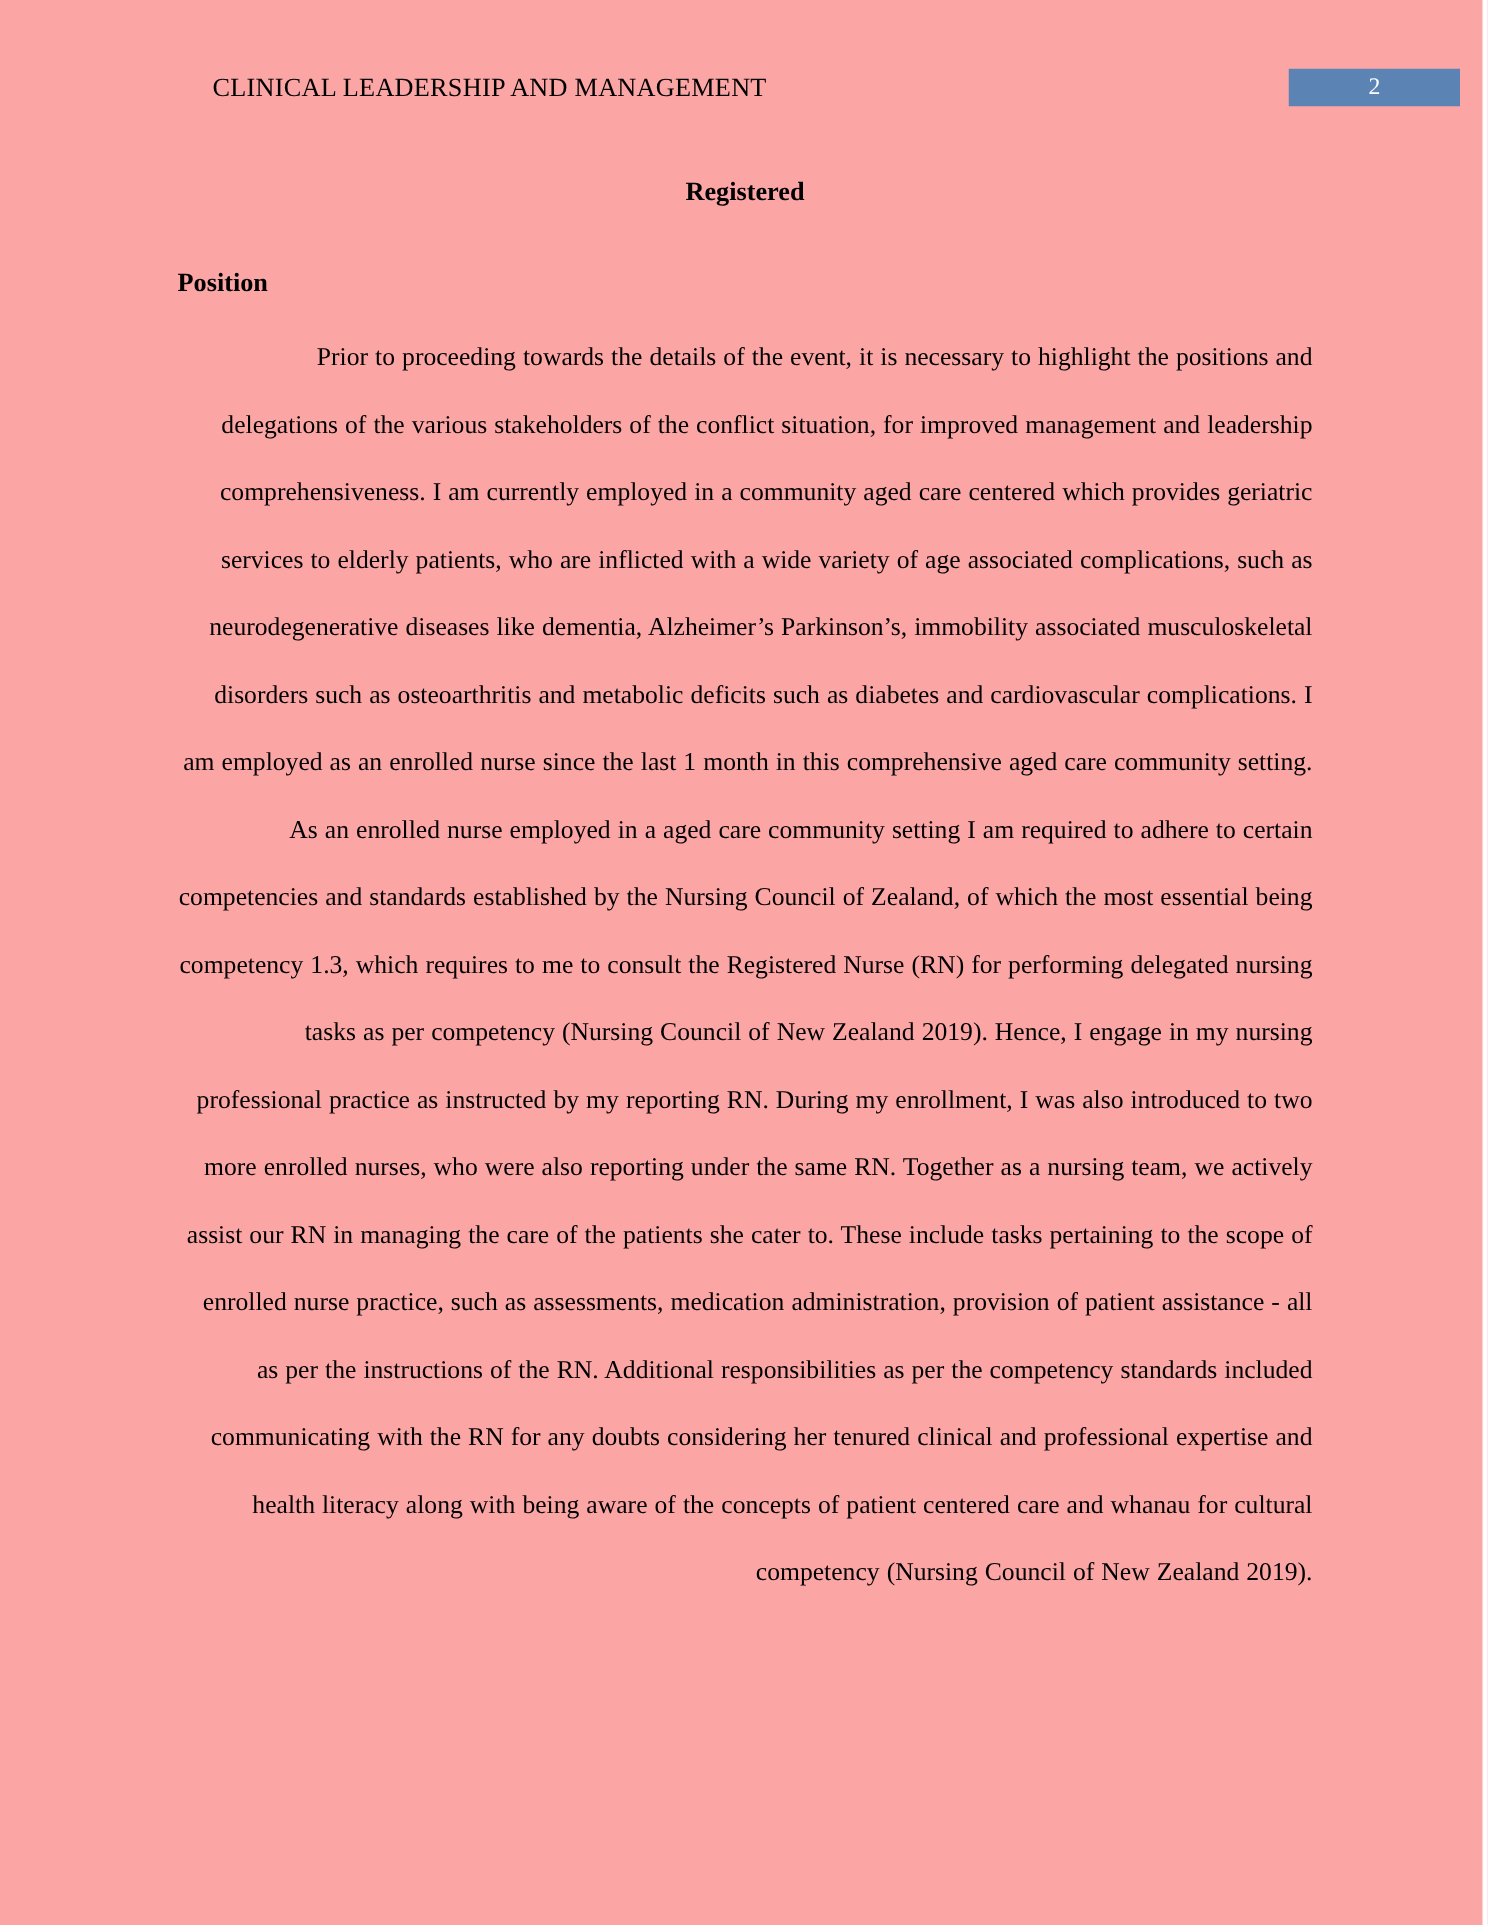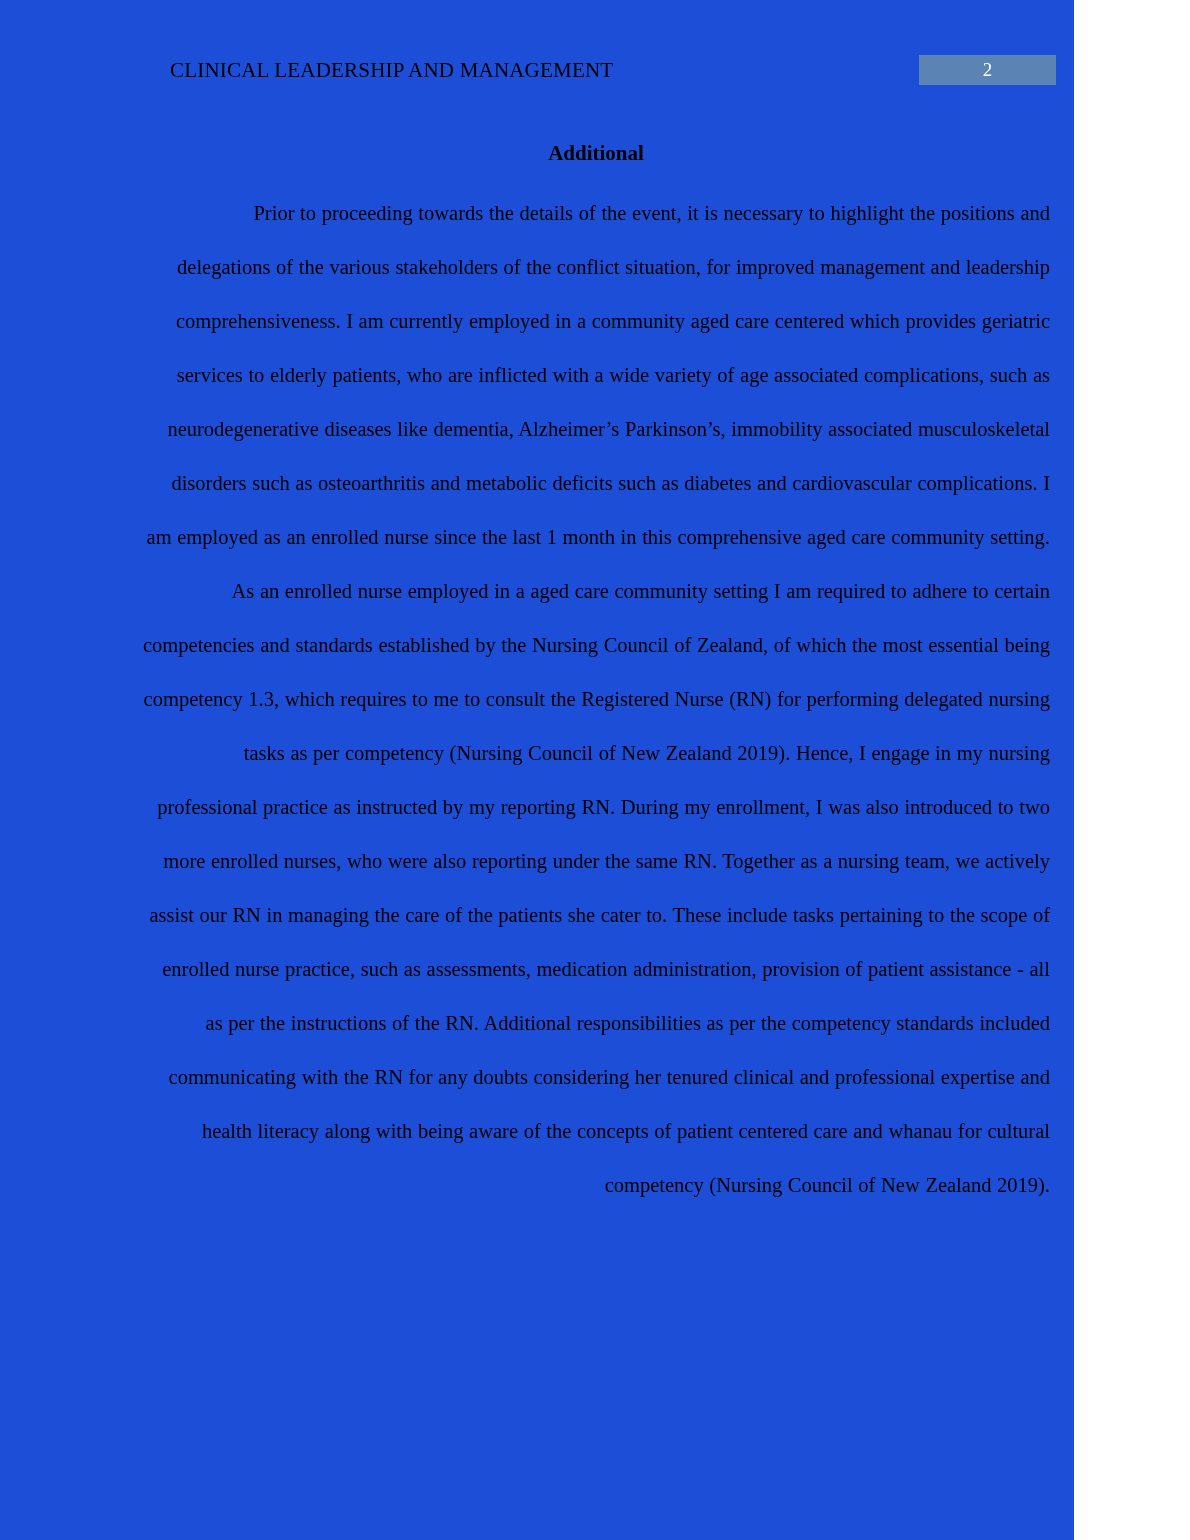--- a/index.html
+++ b/index.html
@@ -2,23 +2,23 @@
 <html><head>
 <meta charset="utf-8">
 <style>
   html, body {
     margin: 0;
     padding: 0;
     background: #ffffff;
   }
   .page {
     position: relative;
-    width: 1074px;
+    width: 1186px;
     height: 1540px;
-    background: #1d4ed8;
+    background: #fca5a5;
     font-family: "Liberation Serif", "DejaVu Serif", serif;
     color: #000000;
     overflow: hidden;
     box-sizing: border-box;
   }
   .header-row {
     position: absolute;
     top: 54px;
     left: 0;
     width: 100%;
@@ -82,19 +82,20 @@
 <div class="page">
 
   <div class="header-row">
     <div class="running-head">CLINICAL LEADERSHIP AND MANAGEMENT</div>
     <div class="page-number-box" style="background: rgb(91, 132, 181);">
       <span class="page-number" style="color: rgb(255, 255, 255);">2</span>
     </div>
   </div>
 
   <div class="content">
-    <h1 class="doc-title">Additional</h1>
+    <h1 class="doc-title">Registered</h1>
 
+    <h2 class="section-heading">Position</h2>
 
     <p class="body-paragraph">Prior to proceeding towards the details of the event, it is necessary to highlight the positions and delegations of the various stakeholders of the conflict situation, for improved management and leadership comprehensiveness. I am currently employed in a community aged care centered which provides geriatric services to elderly patients, who are inflicted with a wide variety of age associated complications, such as neurodegenerative diseases like dementia, Alzheimer’s Parkinson’s, immobility associated musculoskeletal disorders such as osteoarthritis and metabolic deficits such as diabetes and cardiovascular complications. I am employed as an enrolled nurse since the last 1 month in this comprehensive aged care community setting. As an enrolled nurse employed in a aged care community setting I am required to adhere to certain competencies and standards established by the Nursing Council of Zealand, of which the most essential being competency 1.3, which requires to me to consult the Registered Nurse (RN) for performing delegated nursing tasks as per competency (Nursing Council of New Zealand 2019). Hence, I engage in my nursing professional practice as instructed by my reporting RN. During my enrollment, I was also introduced to two more enrolled nurses, who were also reporting under the same RN. Together as a nursing team, we actively assist our RN in managing the care of the patients she cater to. These include tasks pertaining to the scope of enrolled nurse practice, such as assessments, medication administration, provision of patient assistance  - all as per the instructions of the RN. Additional responsibilities as per the competency standards included communicating with the RN for any doubts considering her tenured clinical and professional expertise and health literacy along with being aware of the concepts of patient centered care and whanau for cultural competency (Nursing Council of New Zealand 2019).</p>
   </div>
 
 </div>
 
 </body></html>

